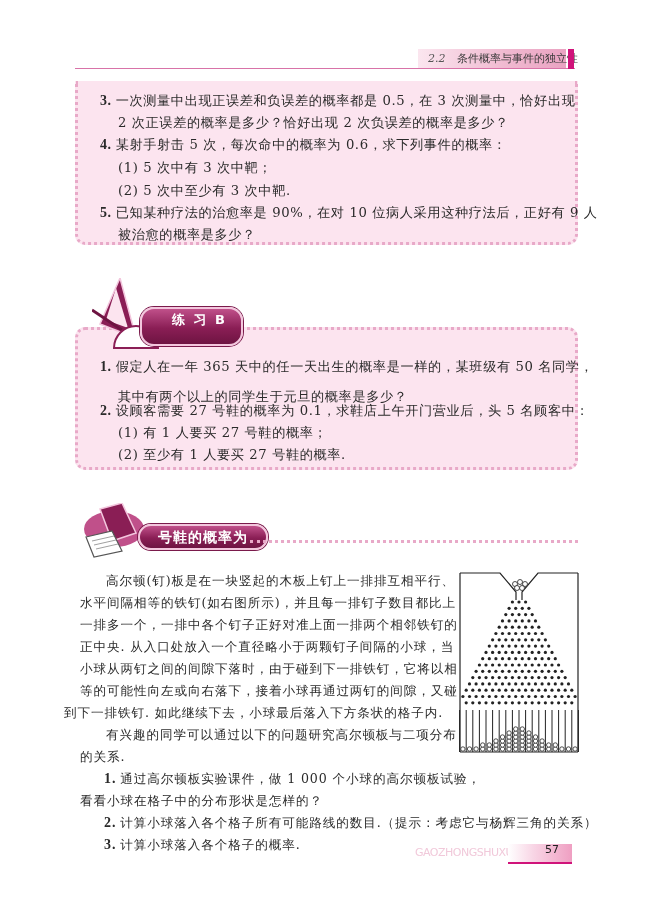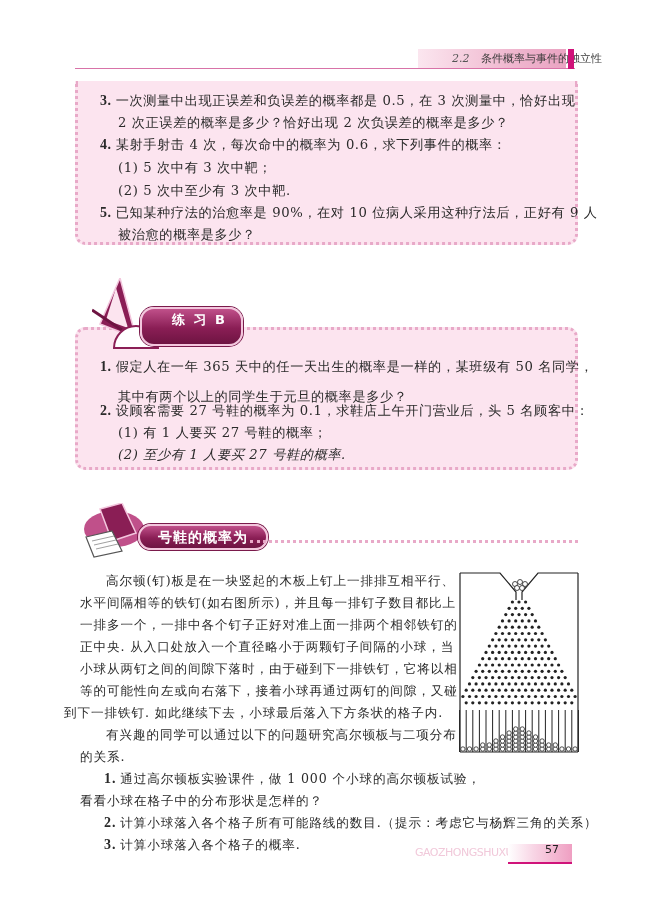--- a/index.html
+++ b/index.html
@@ -1,19 +1,19 @@
 <!DOCTYPE html>
 <html><head>
 <meta charset="utf-8">
 <style>
   html,body{margin:0;padding:0;background:#fff;}
   body{width:650px;height:912px;position:relative;overflow:hidden;font-family:"DejaVu Serif","Liberation Serif",serif;color:#2a2a2a;}
   .header-line{position:absolute;left:75px;top:68px;width:500px;height:1px;background:#d873a8;}
   .header-tab{position:absolute;left:418px;top:49px;width:148px;height:19px;background:linear-gradient(90deg,#fbe6ef 0%,#f0b9d0 60%,#eaa3c2 100%);font-size:11px;color:#3a3a3a;line-height:19px;padding-left:10px;box-sizing:border-box;white-space:nowrap;}
-  .header-tab .sec{font-style:italic;margin-right:8px;color:#555;margin-left:24px;}
+  .header-tab .sec{font-style:italic;margin-right:8px;color:#555;}
   .header-mark{position:absolute;left:568px;top:49px;width:6px;height:20px;background:#d0137a;}
   .box{position:absolute;background:#fce4ef;border:3px dotted #e8a9c8;border-radius:10px;box-sizing:border-box;}
   .box1{left:75px;top:81px;width:503px;height:164px;border-top:none;border-radius:0 0 10px 10px;}
   .box2{left:75px;top:327px;width:503px;height:143px;}
   .q{position:absolute;font-size:13.2px;line-height:22px;white-space:nowrap;letter-spacing:0.6px;}
   .num{font-weight:bold;font-family:"Liberation Serif",serif;font-size:14px;margin-right:4px;}
   .banner{position:absolute;display:flex;align-items:center;}
   .pill{background:linear-gradient(180deg,#c0508a 0%,#8a1e55 55%,#6e1442 100%);color:#fff;font-weight:bold;font-family:"DejaVu Sans",sans-serif;border-radius:14px;border:2px solid #f3c6dd;box-shadow:0 0 0 1px #7a1a4b;height:22px;line-height:22px;}
   .dash{position:absolute;height:0;border-top:3px dotted #e8a9c8;}
   .para{position:absolute;font-size:12.6px;line-height:22px;letter-spacing:0.9px;white-space:nowrap;}
@@ -30,21 +30,21 @@
   <span>条件概率与事件的独立性</span>
 </div>
 <div class="header-mark"></div>
 
 <div class="box box1"></div>
 <div class="q" style="left:100px;top:90px;">
   <span class="num">3.</span><span>一次测量中出现正误差和负误差的概率都是 0.5，在 3 次测量中，恰好出现</span>
 </div>
 <div class="q" style="left:118px;top:112px;">2 次正误差的概率是多少？恰好出现 2 次负误差的概率是多少？</div>
 <div class="q" style="left:100px;top:134px;">
-  <span class="num">4.</span><span>某射手射击 4 次，每次命中的概率为 0.6，求下列事件的概率：</span>
+  <span class="num">4.</span><span>某射手射击 5 次，每次命中的概率为 0.6，求下列事件的概率：</span>
 </div>
 <div class="q" style="left:118px;top:157px;">(1) 5 次中有 3 次中靶；</div>
 <div class="q" style="left:118px;top:180px;">(2) 5 次中至少有 3 次中靶.</div>
 <div class="q" style="left:100px;top:202px;">
   <span class="num">5.</span><span>已知某种疗法的治愈率是 90%，在对 10 位病人采用这种疗法后，正好有 9 人</span>
 </div>
 <div class="q" style="left:118px;top:224px;">被治愈的概率是多少？</div>
 
 <div class="box box2"></div>
 <div class="banner" style="left:92px;top:278px;">
@@ -57,21 +57,21 @@
   <div class="pill" style="margin-left:-22px;margin-top:24px;padding:0 14px 13px 30px;font-size:13px;letter-spacing:2px;">练 习 B</div>
 </div>
 <div class="q" style="left:100px;top:356px;">
   <span class="num">1.</span><span>假定人在一年 365 天中的任一天出生的概率是一样的，某班级有 50 名同学，</span>
 </div>
 <div class="q" style="left:118px;top:378px;margin-top:8px;">其中有两个以上的同学生于元旦的概率是多少？</div>
 <div class="q" style="left:100px;top:400px;">
   <span class="num">2.</span><span>设顾客需要 27 号鞋的概率为 0.1，求鞋店上午开门营业后，头 5 名顾客中：</span>
 </div>
 <div class="q" style="left:118px;top:422px;">(1) 有 1 人要买 27 号鞋的概率；</div>
-<div class="q" style="left:118px;top:444px;font-style:italic;">(2) 至少有 1 人要买 27 号鞋的概率.</div>
+<div class="q" style="left:118px;top:444px;">(2) 至少有 1 人要买 27 号鞋的概率.</div>
 
 <div class="banner" style="left:82px;top:503px;">
   <svg width="66" height="56" viewBox="0 0 66 56">
     <ellipse cx="32" cy="26" rx="30" ry="18" fill="#c0508a"></ellipse>
     <polygon points="18,6 40,0 54,30 30,38" fill="#8a1e55" stroke="#f3c6dd" stroke-width="1.5"></polygon>
     <polygon points="4,34 30,28 40,48 12,54" fill="#fff" stroke="#555" stroke-width="1.2"></polygon>
     <line x1="10" y1="38" x2="32" y2="33" stroke="#888" stroke-width="0.8"></line>
     <line x1="12" y1="42" x2="34" y2="37" stroke="#888" stroke-width="0.8"></line>
     <line x1="14" y1="46" x2="36" y2="41" stroke="#888" stroke-width="0.8"></line>
   </svg>

